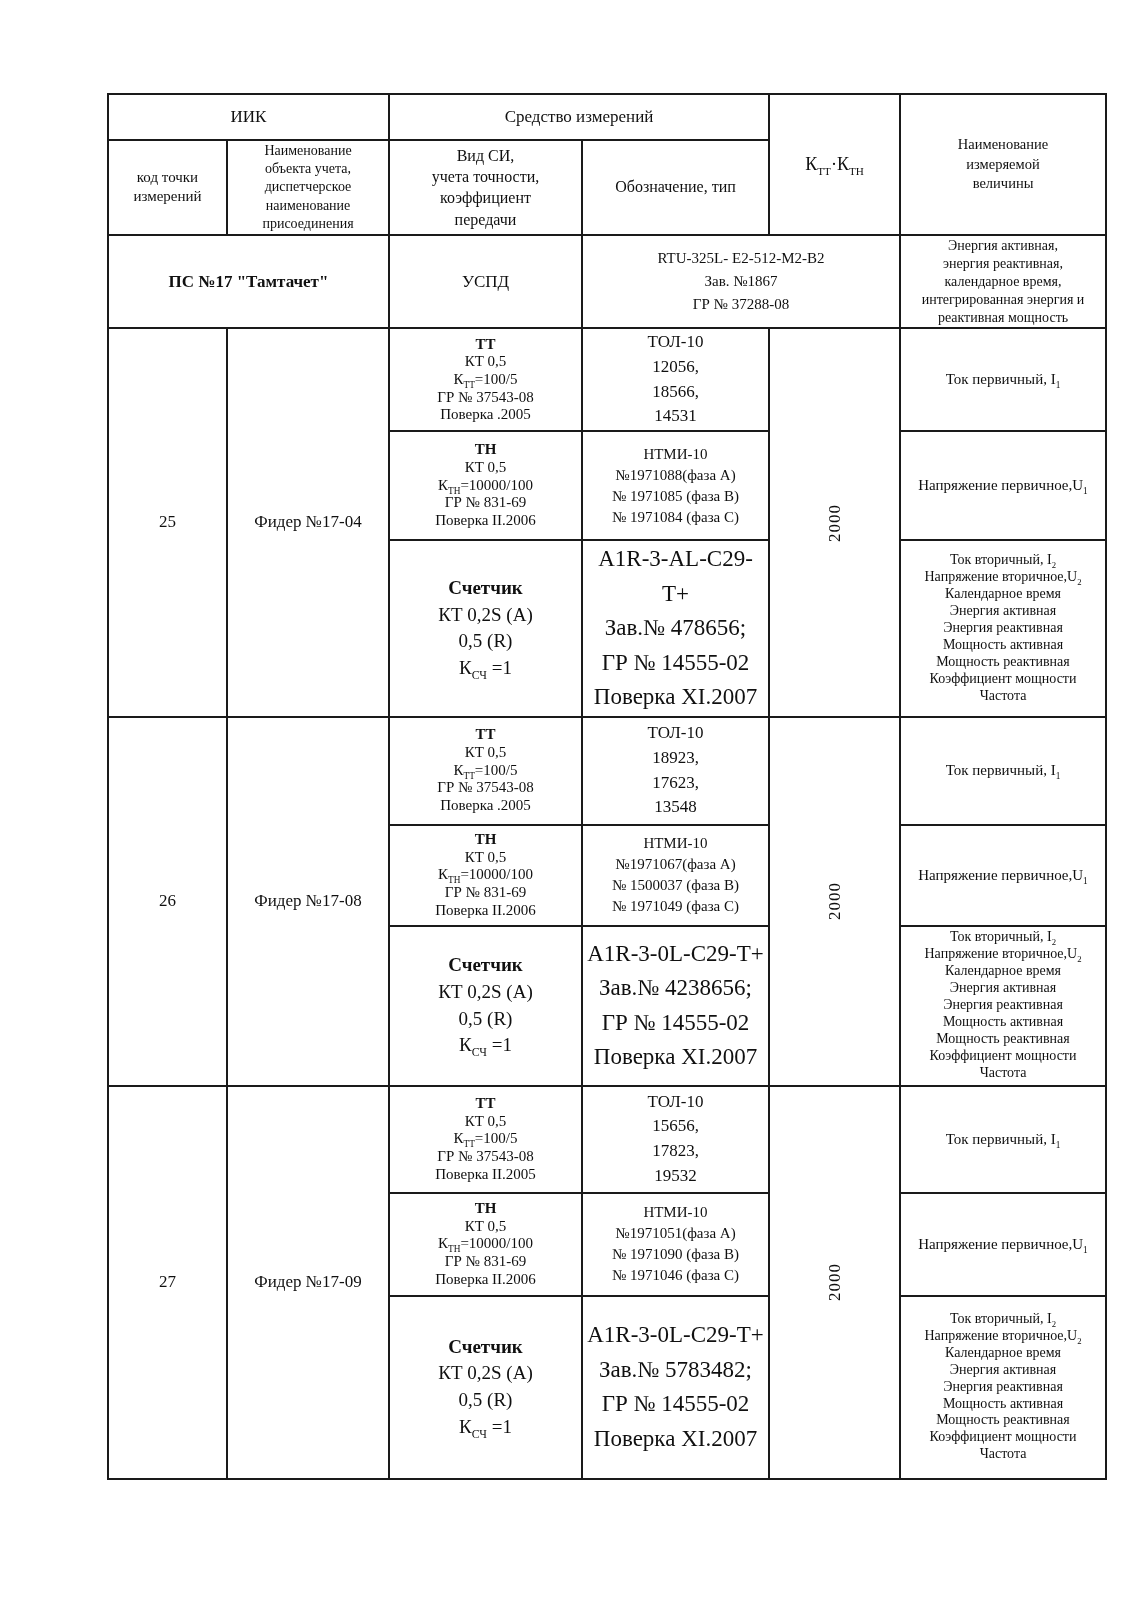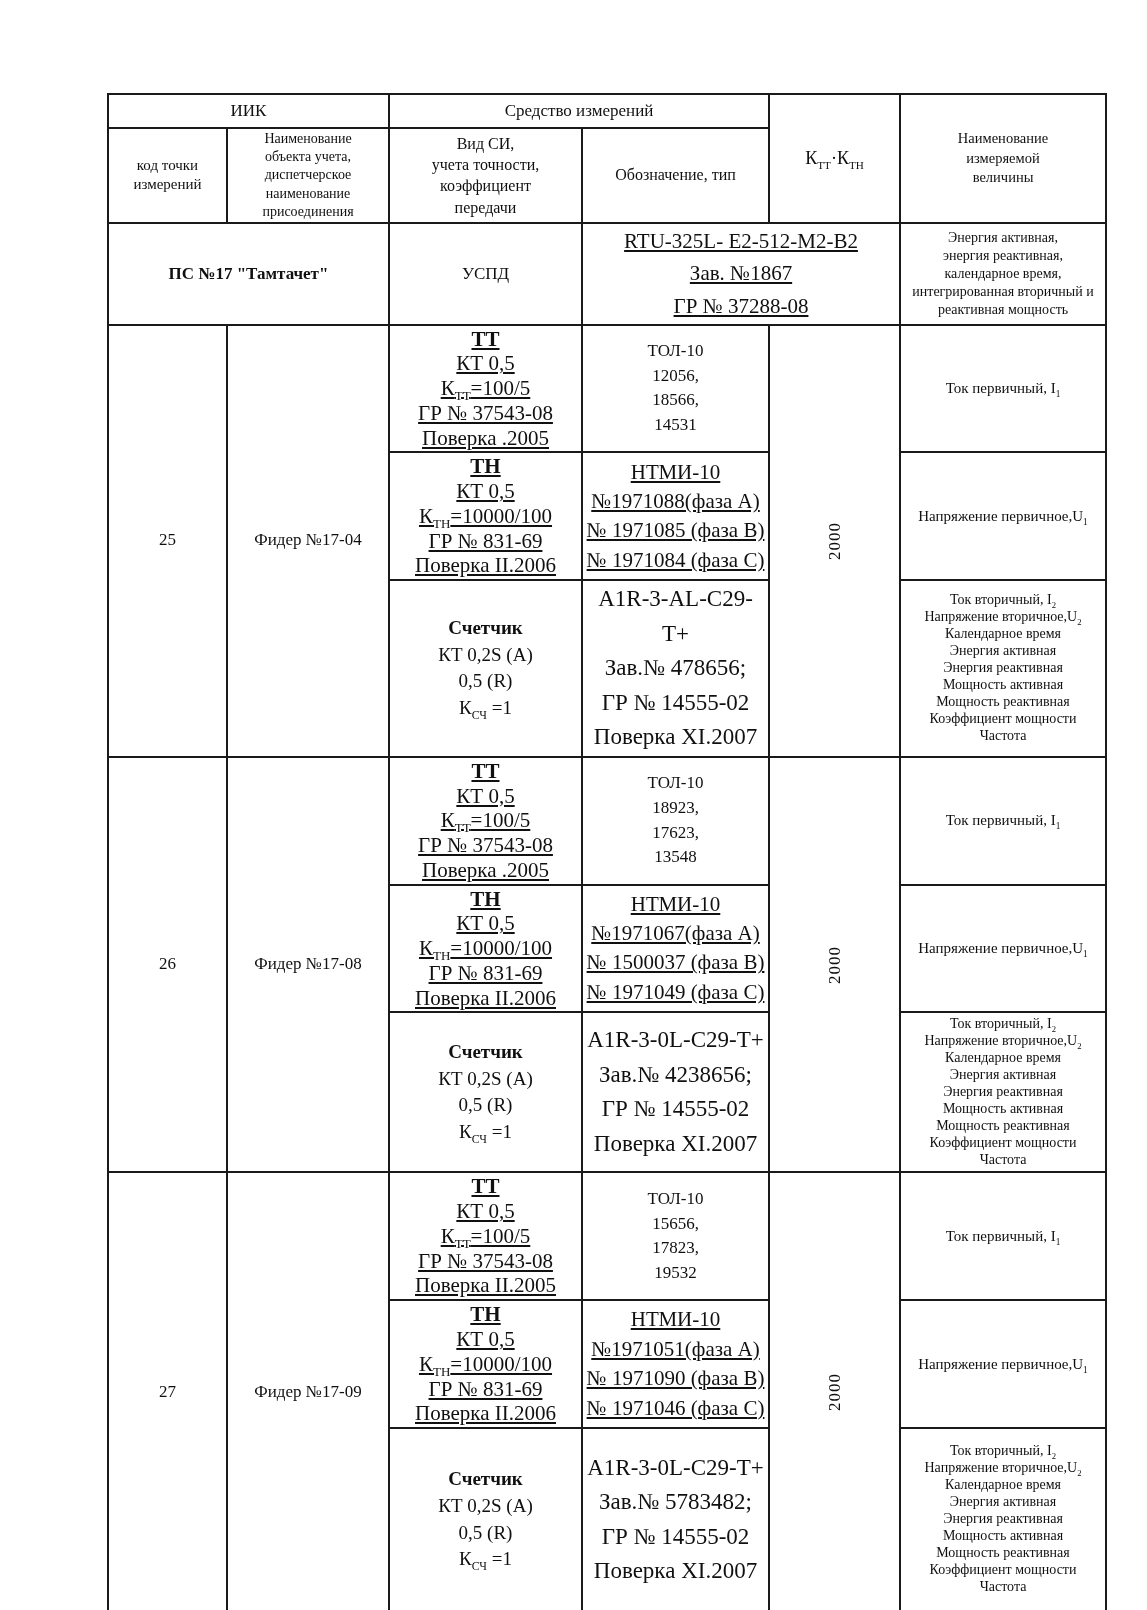--- a/index.html
+++ b/index.html
@@ -18,37 +18,37 @@
     table-layout:fixed;
   }
   table.doc td{
     border:2px solid #1a1a1a;
     text-align:center;
     vertical-align:middle;
     padding:1px 2px;
     overflow:hidden;
   }
   
-  tr.h1{height:34px;}
+  tr.h1{height:46px;}
   tr.h2{height:90px;}
   tr.uspd{height:90px;}
   tr.b25a{height:101px;} tr.b25b{height:109px;} tr.b25c{height:155px;}
   tr.b26a{height:108px;} tr.b26b{height:101px;} tr.b26c{height:160px;}
   tr.b27a{height:107px;} tr.b27b{height:103px;} tr.b27c{height:183px;}
 
   .fs-group{font-size:17px;line-height:1.2;}
   .fs-code{font-size:15px;line-height:1.3;}
   .fs-object{font-size:14px;line-height:1.3;}
   .fs-sikind{font-size:16px;line-height:1.32;}
   .fs-desig-h{font-size:16px;}
   .fs-k{font-size:18px;}
   .fs-qty-h{font-size:14.5px;line-height:1.35;}
   .fs-body{font-size:17px;line-height:1.2;}
   .fs-uspd-qty{font-size:14px;line-height:1.28;border-radius:18px;}
-  .fs-devcell{font-size:21px;line-height:1.18;text-decoration:underline;}
+  .fs-devcell{font-size:15px;line-height:1.18;}
   .fs-typecell{font-size:17px;line-height:1.45;}
   .fs-metercell{font-size:19px;line-height:1.4;}
   .fs-metertype{font-size:23px;line-height:1.5;}
   .fs-qty1{font-size:15px;border-radius:32px;}
   .fs-qtylist{font-size:14px;line-height:1.21;}
   .bold{font-weight:bold;}
   sub{font-size:0.62em;line-height:0;}
   .rot{
     display:inline-block;
     transform:rotate(-90deg);
@@ -111,21 +111,21 @@
       <td class="fs-body">УСПД</td>
       <td colspan="2" class="fs-devcell" style="line-height:1.55;">
             <div>RTU-325L- E2-512-M2-B2</div>
             <div>Зав. №1867</div>
             <div>ГР № 37288-08</div>
           </td>
       <td class="fs-uspd-qty">
             <div>Энергия активная,</div>
             <div>энергия реактивная,</div>
             <div>календарное время,</div>
-            <div>интегрированная вторичный и</div>
+            <div>интегрированная энергия и</div>
             <div>реактивная мощность</div>
           </td>
     </tr>
 
     <tr class="b25a">
       <td rowspan="3" class="fs-body">25</td>
       <td rowspan="3" class="fs-body">Фидер №17-04</td>
       <td class="fs-devcell">
         <div class="bold">ТТ</div>
         <div>КТ 0,5</div>

